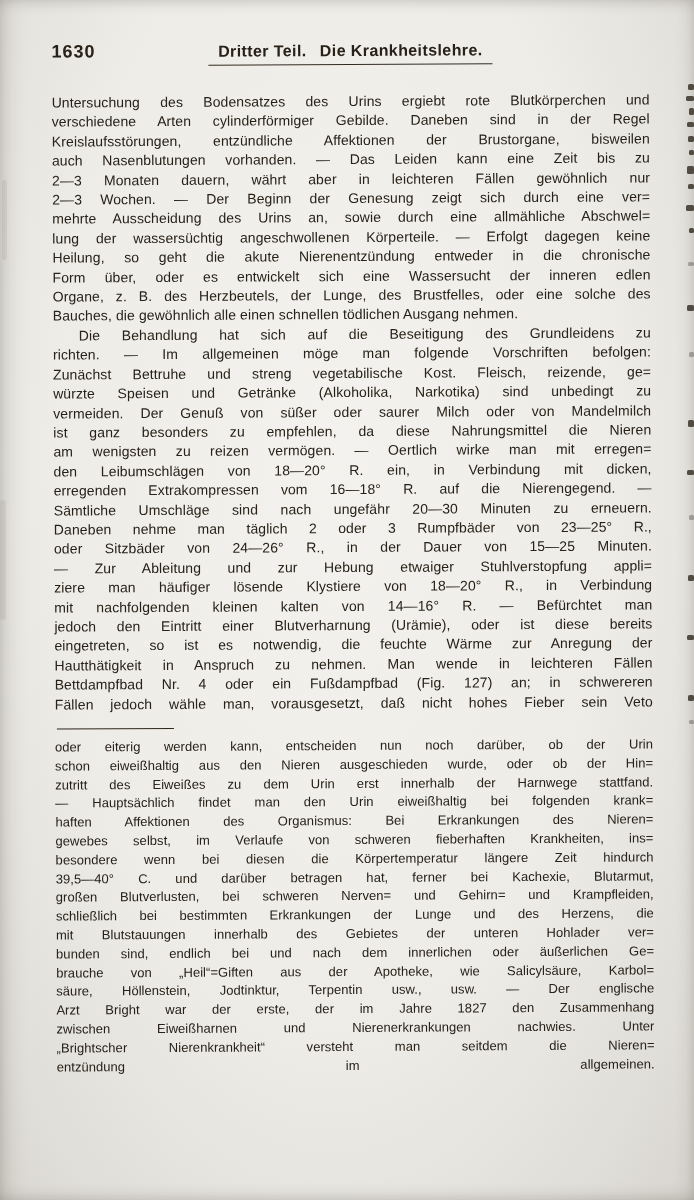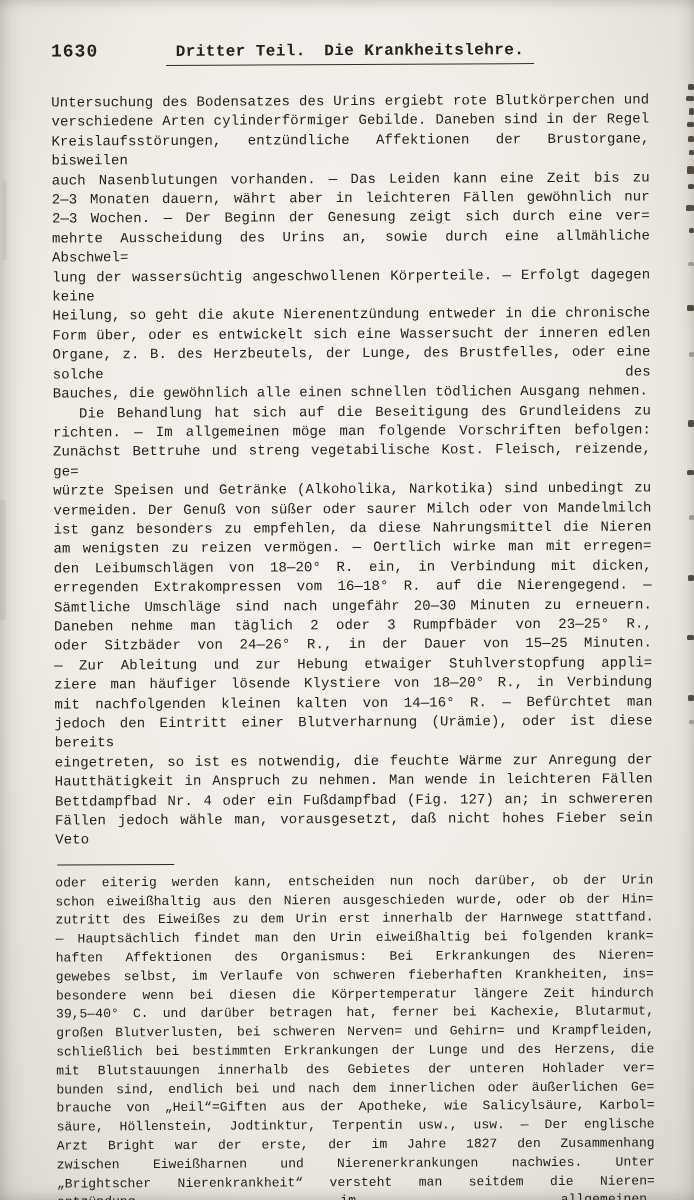--- a/index.html
+++ b/index.html
@@ -6,21 +6,21 @@
   .scan-page{
     position:relative;
     width:694px;height:1200px;
     overflow:hidden;
     background:
       radial-gradient(ellipse at 48% 38%, #f3f2ee 0%, #edece7 55%, #e0deD8 85%, #d6d4cd 100%);
     box-shadow: inset 14px 0 22px -12px rgba(60,55,45,.25),
                 inset -10px 0 18px -10px rgba(60,55,45,.22),
                 inset 0 10px 18px -12px rgba(60,55,45,.18),
                 inset 0 -12px 20px -14px rgba(60,55,45,.20);
-    font-family:Liberation Mono, monospace;
+    font-family:Liberation Sans, sans-serif;
     color:#272118;
   }
   .content{
     position:absolute;left:54px;top:40px;width:598px;
     transform:rotate(-0.3deg);
   }
   .header-row{
     display:flex;align-items:baseline;margin-bottom:27px;
   }
   .page-number{

